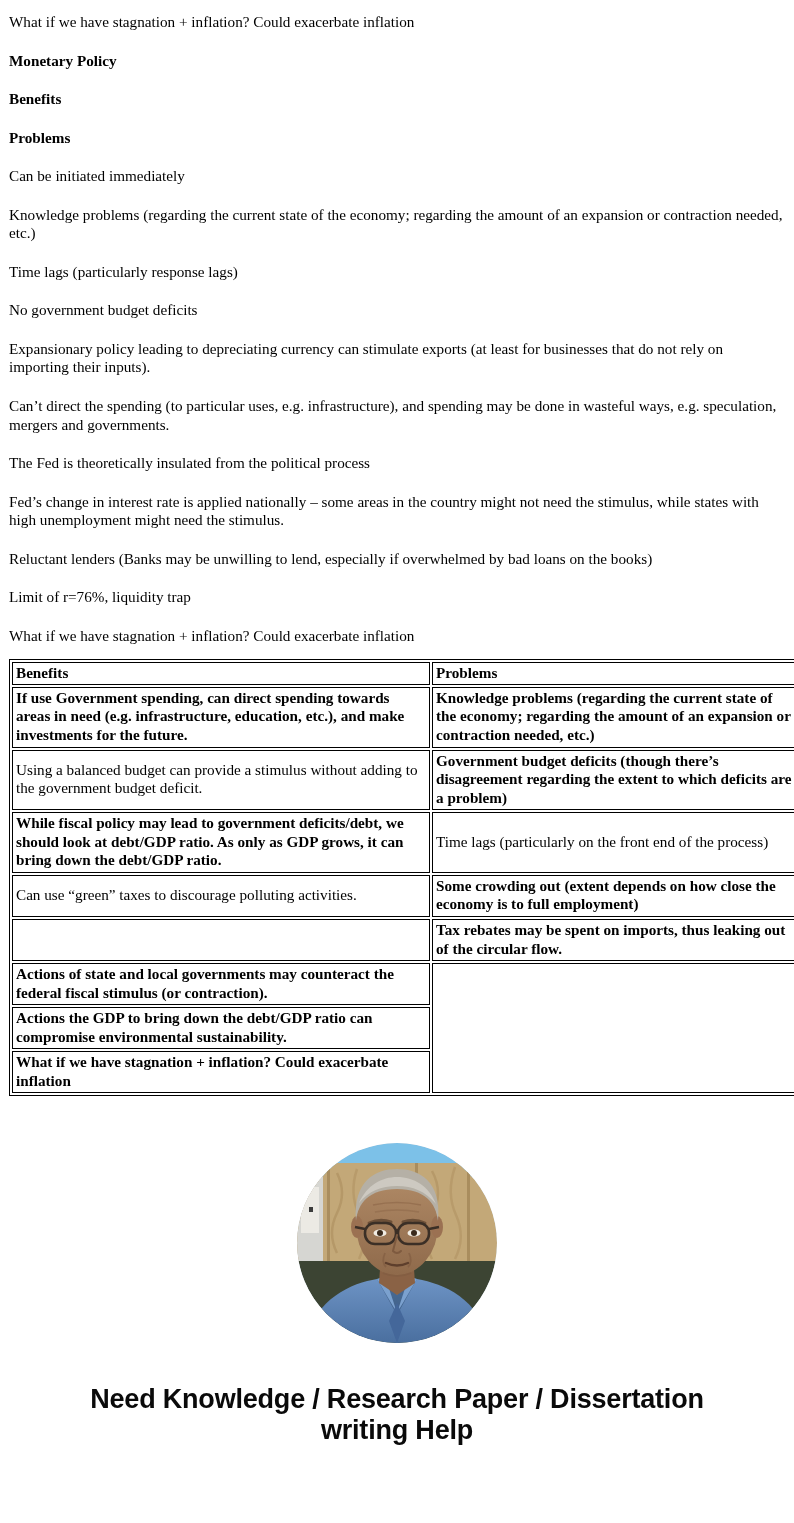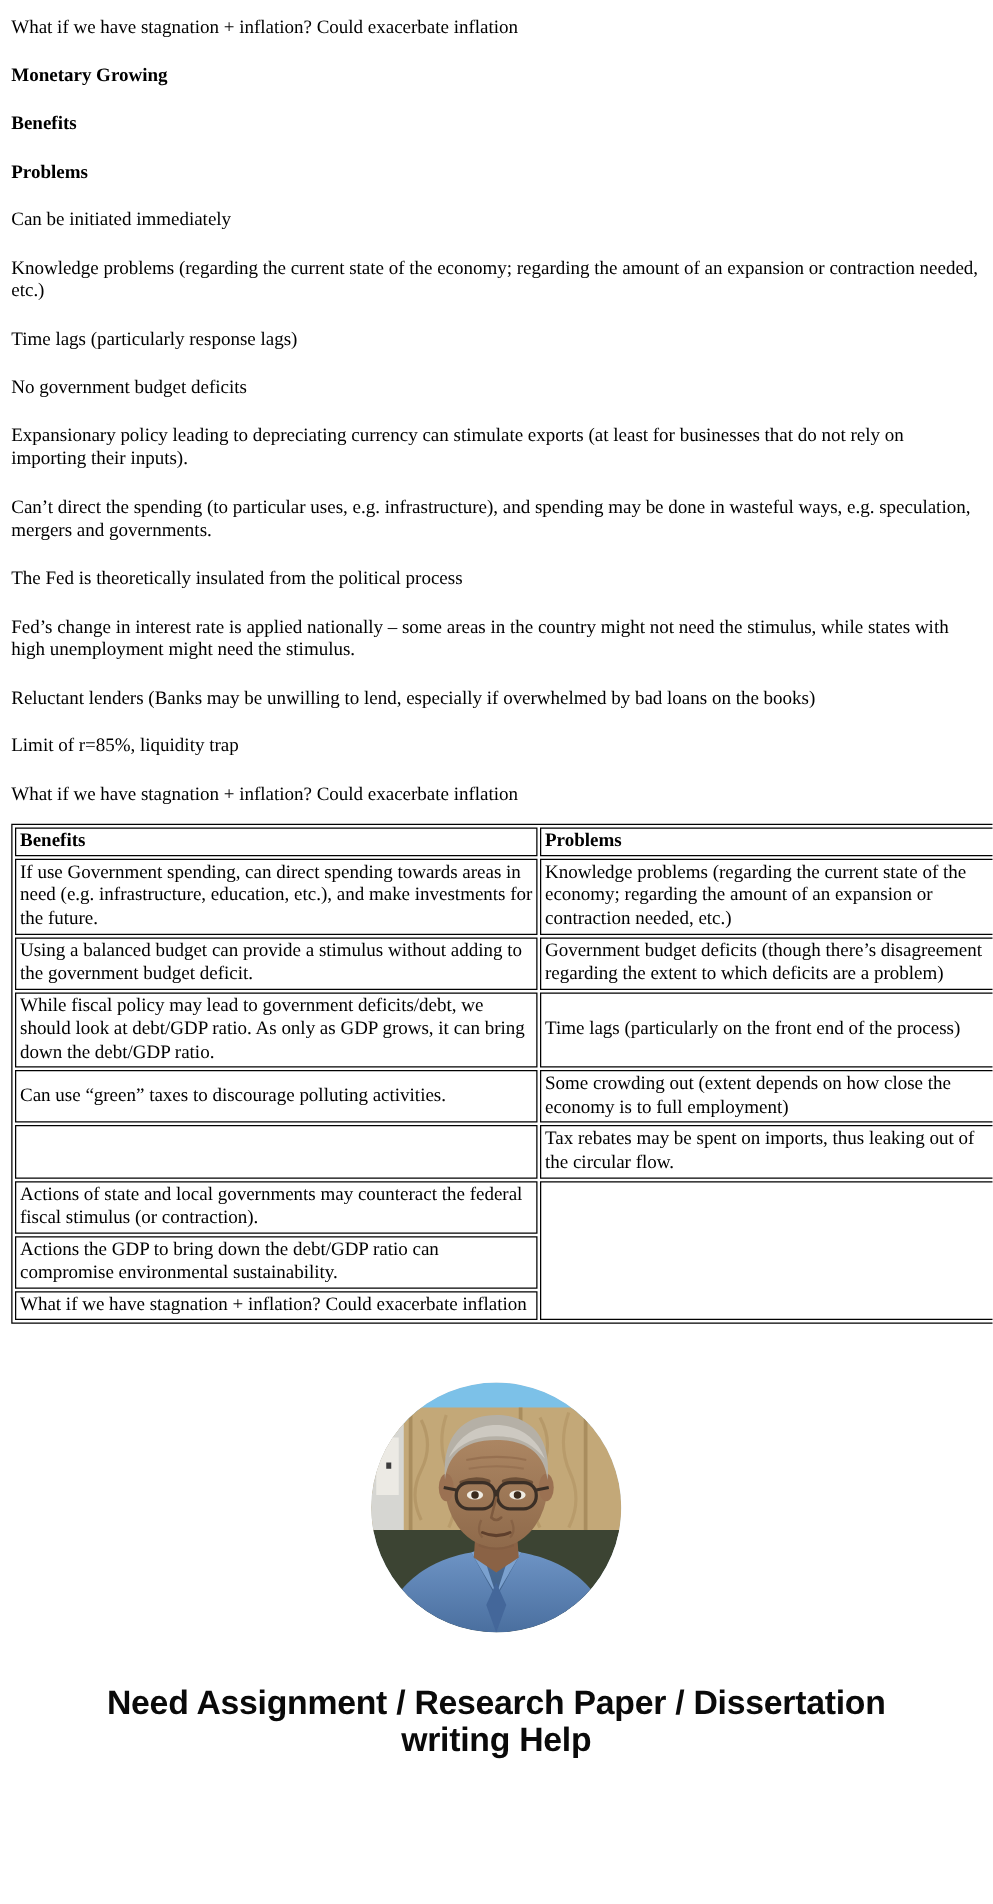--- a/index.html
+++ b/index.html
@@ -64,21 +64,21 @@
   }
   table.cmp td.col-a { width: 411px; }
   table.cmp td.col-b { width: 357px; }
   table.cmp td.hd {
     font-weight: bold;
     vertical-align: top;
     padding-top: 1px;
     padding-bottom: 1px;
   }
   table.cmp td.empty-cell { }
-  table.cmp td.vtop { vertical-align: top; }
+  table.cmp td.vtop { vertical-align: top; font-weight: bold; }
 
   
   .photo-zone {
     width: 100%;
     display: flex;
     justify-content: center;
     padding-top: 47px;
   }
   .avatar {
     width: 200px;
@@ -104,33 +104,33 @@
   }
   .footer-block .ln { display: block; }
 </style>
 </head>
 <body>
 
 <div class="page">
 
   <div class="body-block">
     <p class="para first">What if we have stagnation + inflation? Could exacerbate inflation</p>
-    <p class="para bold">Monetary Growing</p>
+    <p class="para bold">Monetary Policy</p>
     <p class="para bold">Benefits</p>
     <p class="para bold">Problems</p>
     <p class="para">Can be initiated immediately</p>
     <p class="para">Knowledge problems (regarding the current state of the economy; regarding the amount of an expansion or contraction needed, etc.)</p>
     <p class="para">Time lags (particularly response lags)</p>
     <p class="para">No government budget deficits</p>
     <p class="para">Expansionary policy leading to depreciating currency can stimulate exports (at least for businesses that do not rely on importing their inputs).</p>
     <p class="para">Can’t direct the spending (to particular uses, e.g. infrastructure), and spending may be done in wasteful ways, e.g. speculation, mergers and governments.</p>
     <p class="para">The Fed is theoretically insulated from the political process</p>
     <p class="para">Fed’s change in interest rate is applied nationally – some areas in the country might not need the stimulus, while states with high unemployment might need the stimulus.</p>
     <p class="para">Reluctant lenders (Banks may be unwilling to lend, especially if overwhelmed by bad loans on the books)</p>
-    <p class="para">Limit of r=85%, liquidity trap</p>
+    <p class="para">Limit of r=76%, liquidity trap</p>
     <p class="para">What if we have stagnation + inflation? Could exacerbate inflation</p>
   </div>
 
   <div class="tbl-wrap">
     <table class="cmp">
       <tbody>
         <tr>
           <td class="col-a hd">Benefits</td>
           <td class="col-b hd">Problems</td>
         </tr>
@@ -255,18 +255,18 @@
 
           <path d="M89 120 q11 5 22 0" stroke="#5e3f2c" stroke-width="2.4" fill="none" stroke-linecap="round"></path>
 
           <path d="M86 130 q14 6 28 0" stroke="#7e5a3f" stroke-width="1.6" fill="none" opacity="0.5"></path>
         </g>
       </svg>
     </div>
   </div>
 
   <div class="footer-block">
-    <span class="ln">Need Assignment / Research Paper / Dissertation</span>
+    <span class="ln">Need Knowledge / Research Paper / Dissertation</span>
     <span class="ln">writing Help</span>
 
   </div>
 
 </div>
 
 </body></html>

